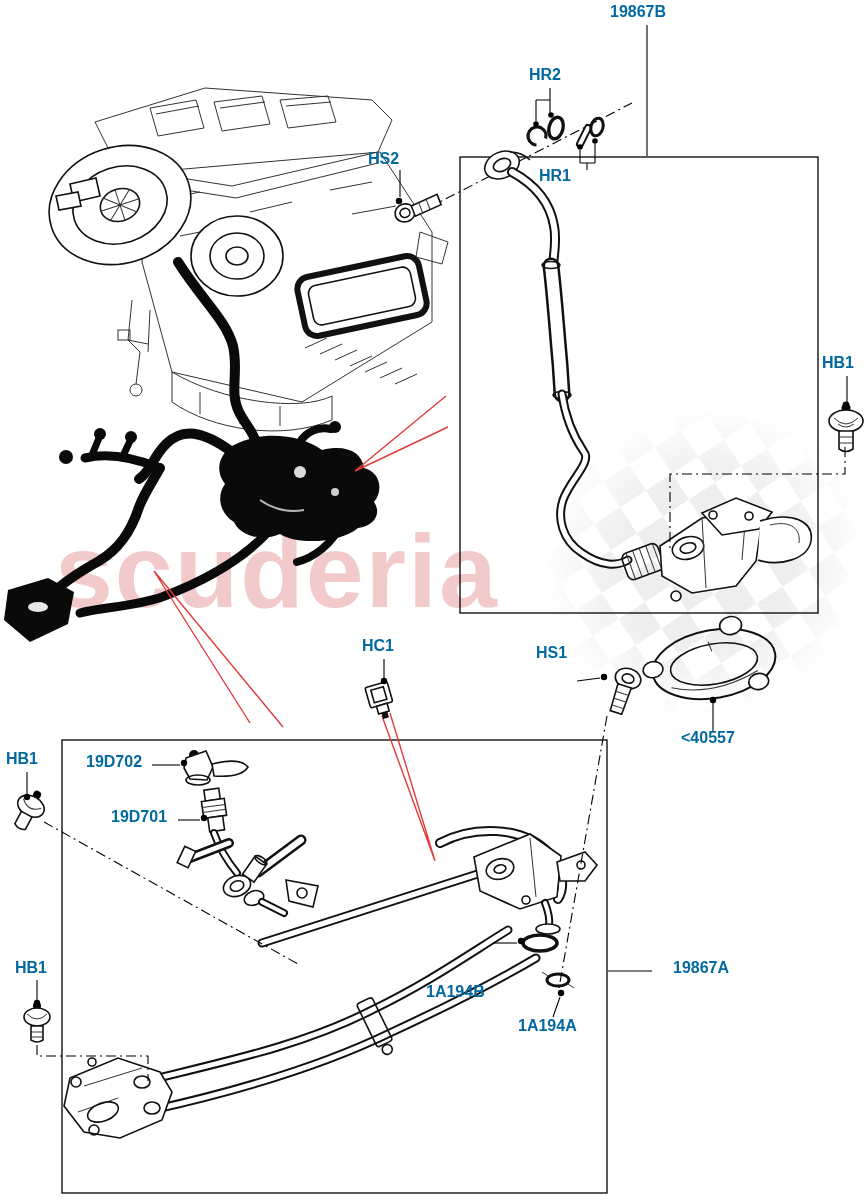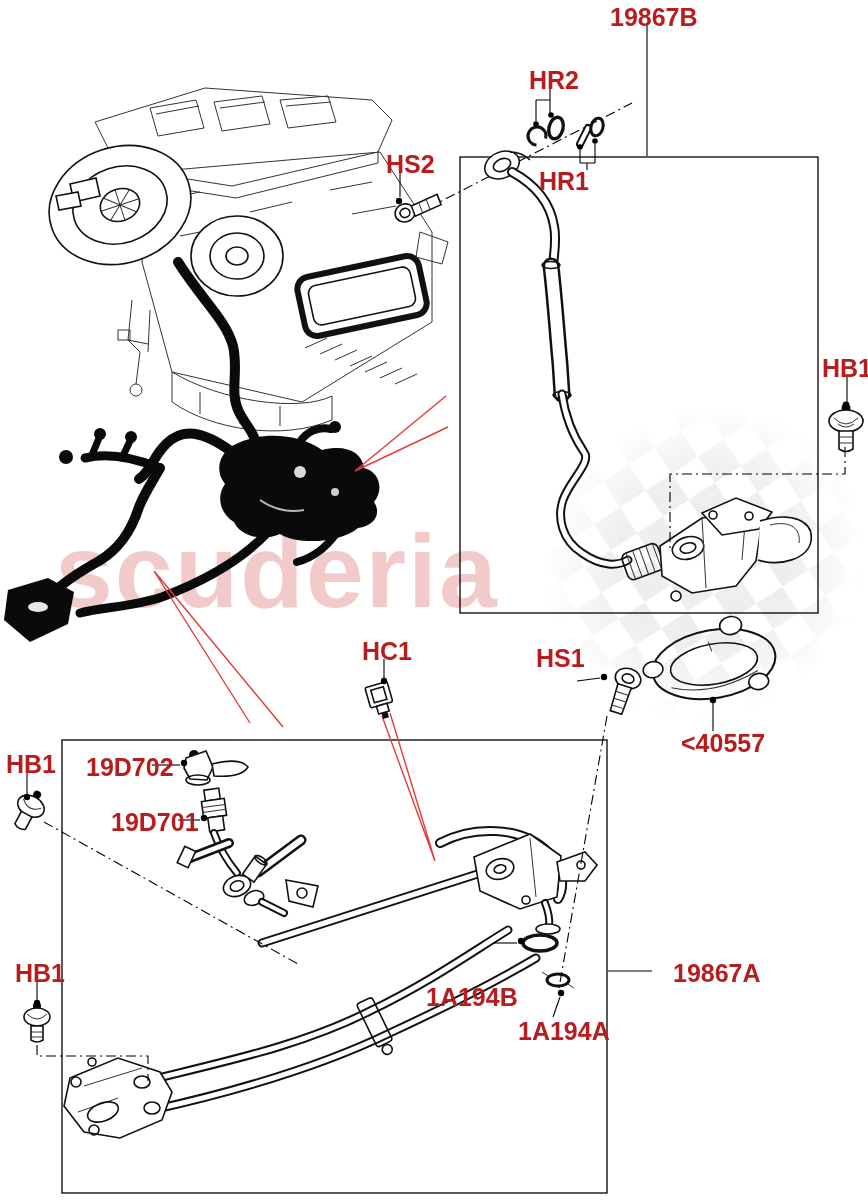--- a/index.html
+++ b/index.html
@@ -11,21 +11,21 @@
   .wm-sub{position:absolute;left:64px;top:638px;font-size:42px;color:#cfcfcf;opacity:0.95;
           letter-spacing:30px;word-spacing:38px;z-index:1;white-space:nowrap;}
   .wm-checker{position:absolute;left:540px;top:408px;width:330px;height:310px;z-index:1;
       transform:rotate(-33deg);opacity:0.5;
       background-image:linear-gradient(45deg,#dedede 25%,transparent 25%,transparent 75%,#dedede 75%),
                        linear-gradient(45deg,#dedede 25%,transparent 25%,transparent 75%,#dedede 75%);
       background-size:62px 62px;background-position:0 0,31px 31px;
       -webkit-mask-image:radial-gradient(closest-side,#000 55%,transparent 100%);
       mask-image:radial-gradient(closest-side,#000 55%,transparent 100%);}
   svg.art{position:absolute;left:0;top:0;z-index:2;}
-  .lbl{position:absolute;z-index:3;font-size:25px;font-weight:bold;color:#b91c1c;
+  .lbl{position:absolute;z-index:3;font-size:16px;font-weight:bold;color:#0369a1;
        white-space:nowrap;cursor:pointer;text-align:center;}
   
   .ln{stroke:#000;stroke-width:1.1;fill:none;}
   .box{stroke:#000;stroke-width:1.3;fill:none;}
   .dd{stroke:#000;stroke-width:1.1;fill:none;stroke-dasharray:10 4 2 4;}
   .red{stroke:#e13b3b;stroke-width:1.4;fill:none;}
   .tube-o{stroke:#111;fill:none;stroke-linecap:round;}
   .tube-i{stroke:#fff;fill:none;stroke-linecap:round;}
   .part{stroke:#111;stroke-width:1.6;fill:#fff;}
   .partn{stroke:#111;stroke-width:1.6;fill:none;}
@@ -342,21 +342,21 @@
       <path class="ln" d="M493,943 H517"></path>
         <circle class="dot" cx="521" cy="941" r="3.2"></circle>
       <path class="ln" d="M553,1017 L560,997"></path>
         <circle class="dot" cx="561" cy="993" r="3.2"></circle>
       <path class="ln" d="M608,971 H652"></path>
     </g>
   </svg>
 
   <div class="lbl" style="left:610px;top:3px">19867B</div>
   <div class="lbl" style="left:529px;top:66px">HR2</div>
-  <div class="lbl" style="left:386px;top:150px">HS2</div>
+  <div class="lbl" style="left:368px;top:150px">HS2</div>
   <div class="lbl" style="left:539px;top:167px">HR1</div>
   <div class="lbl" style="left:822px;top:354px">HB1</div>
   <div class="lbl" style="left:362px;top:637px">HC1</div>
   <div class="lbl" style="left:536px;top:644px">HS1</div>
   <div class="lbl" style="left:681px;top:729px">&lt;40557</div>
   <div class="lbl" style="left:6px;top:750px">HB1</div>
   <div class="lbl" style="left:86px;top:753px">19D702</div>
   <div class="lbl" style="left:111px;top:808px">19D701</div>
   <div class="lbl" style="left:15px;top:959px">HB1</div>
   <div class="lbl" style="left:426px;top:983px">1A194B</div>

